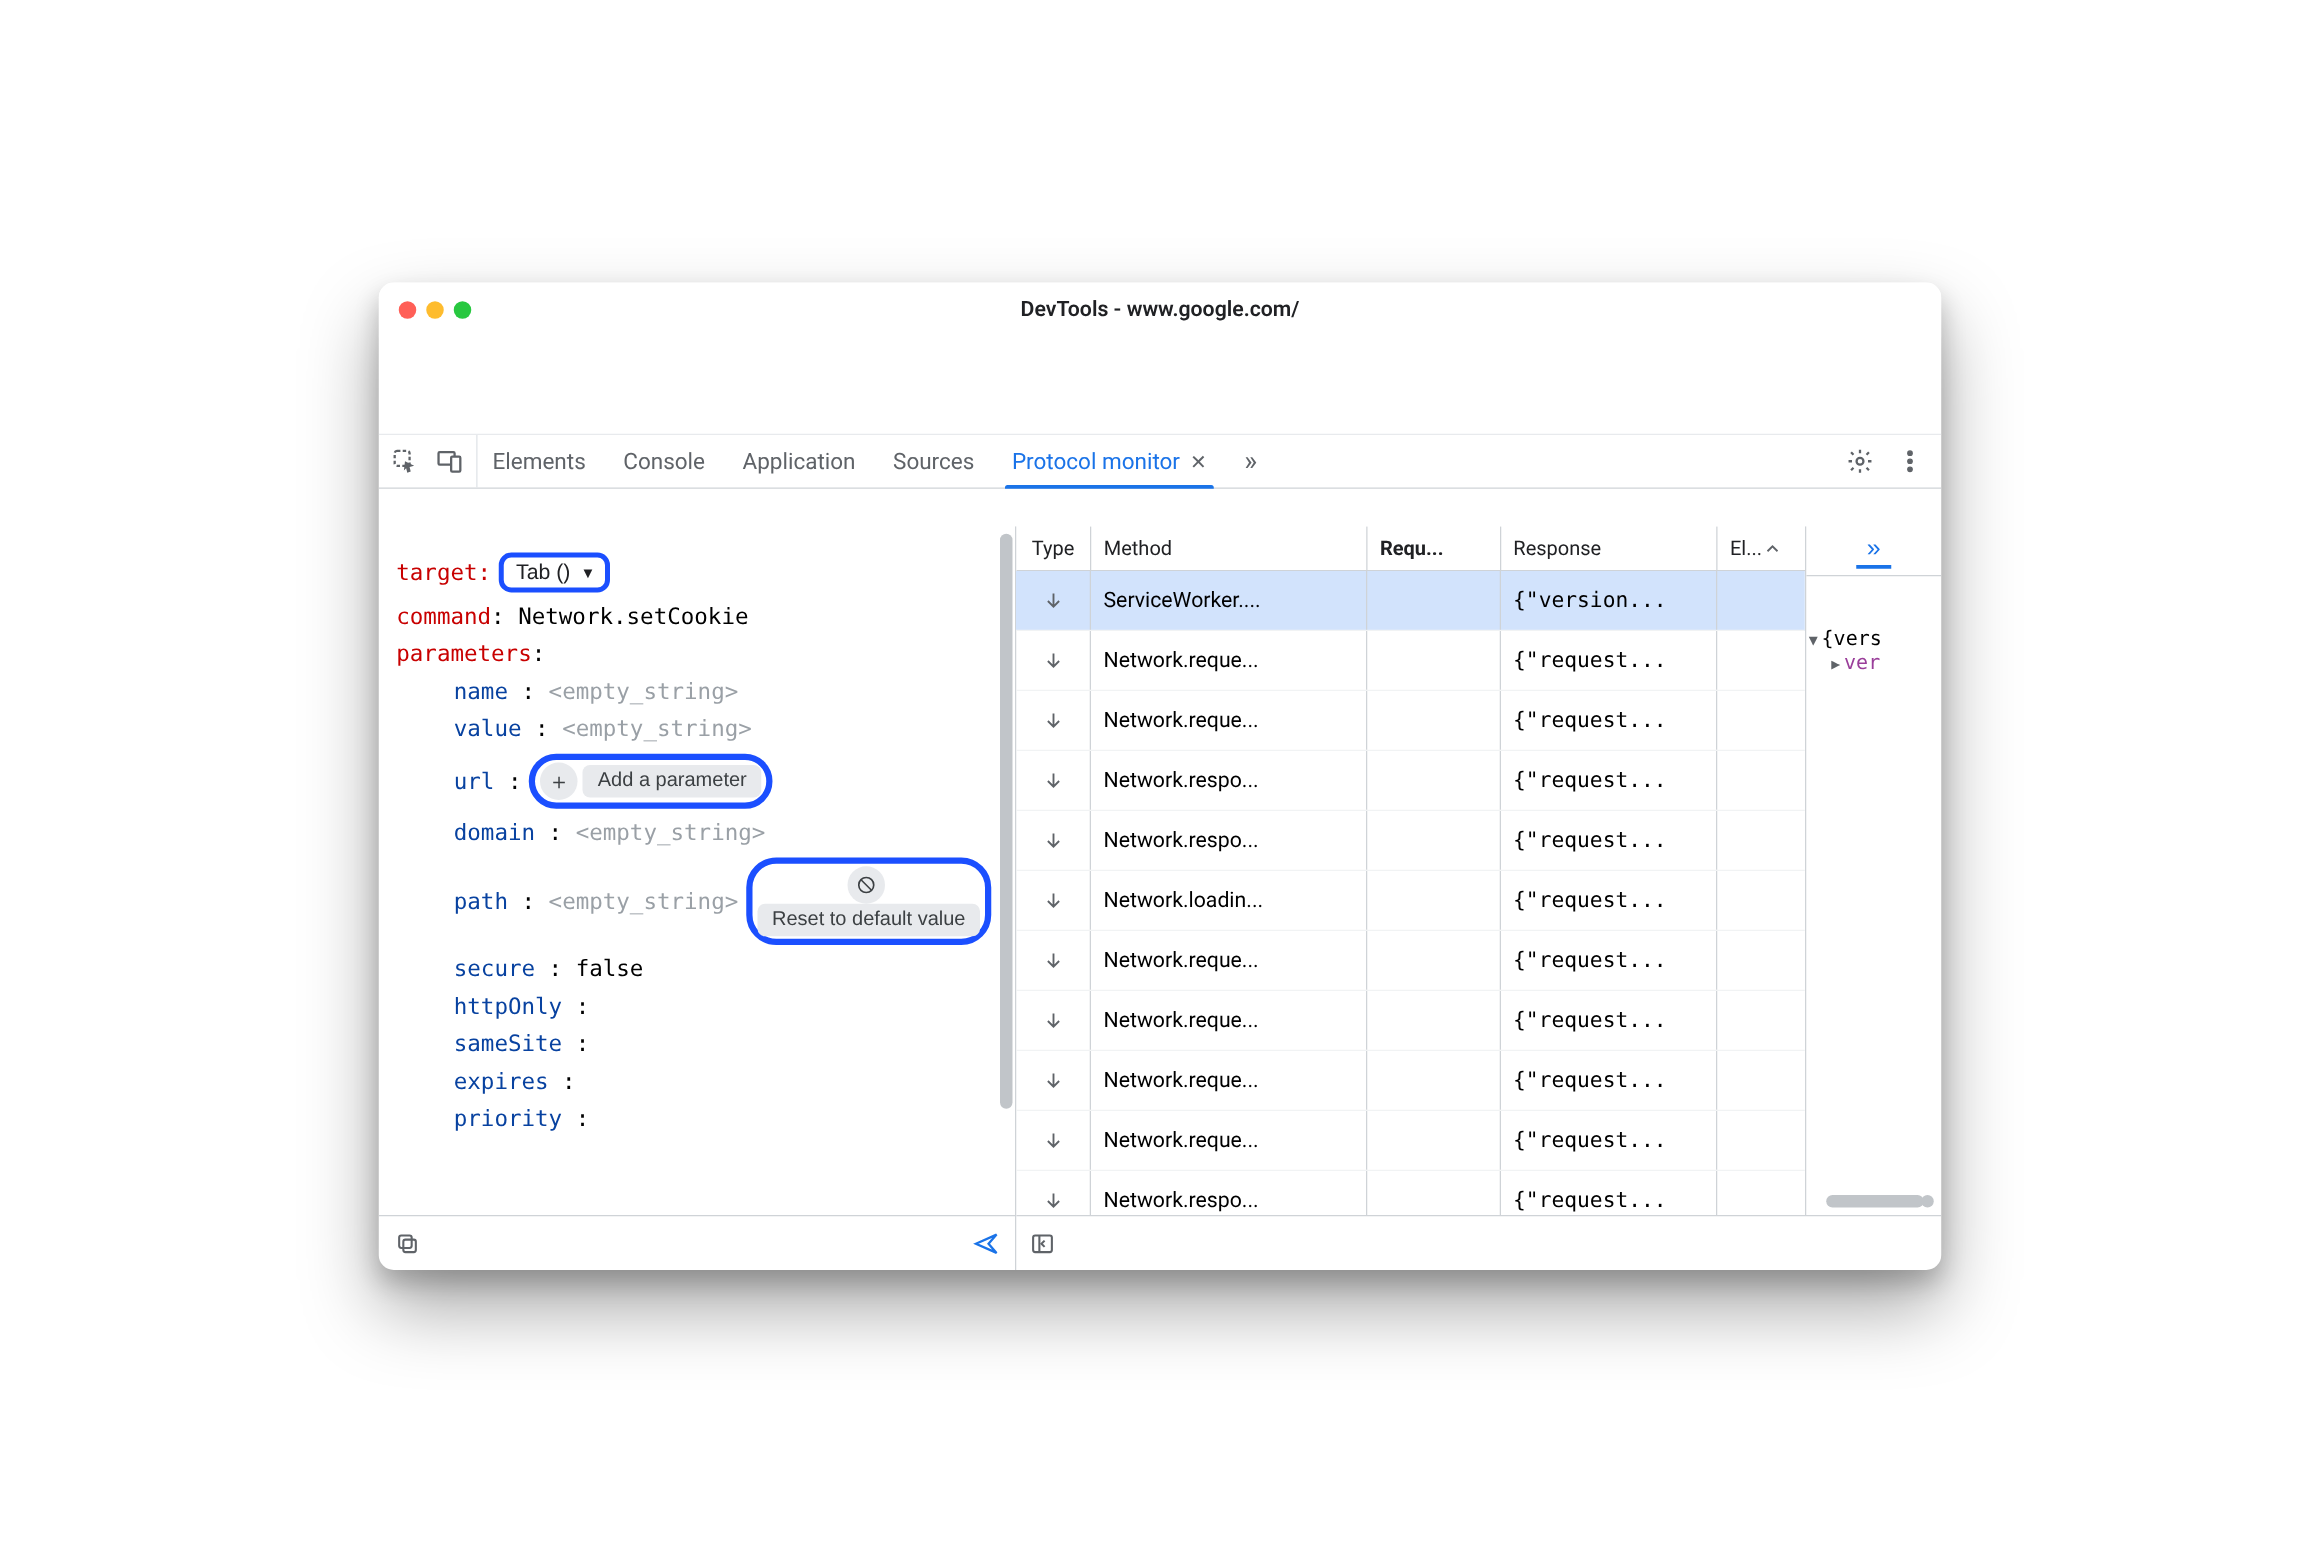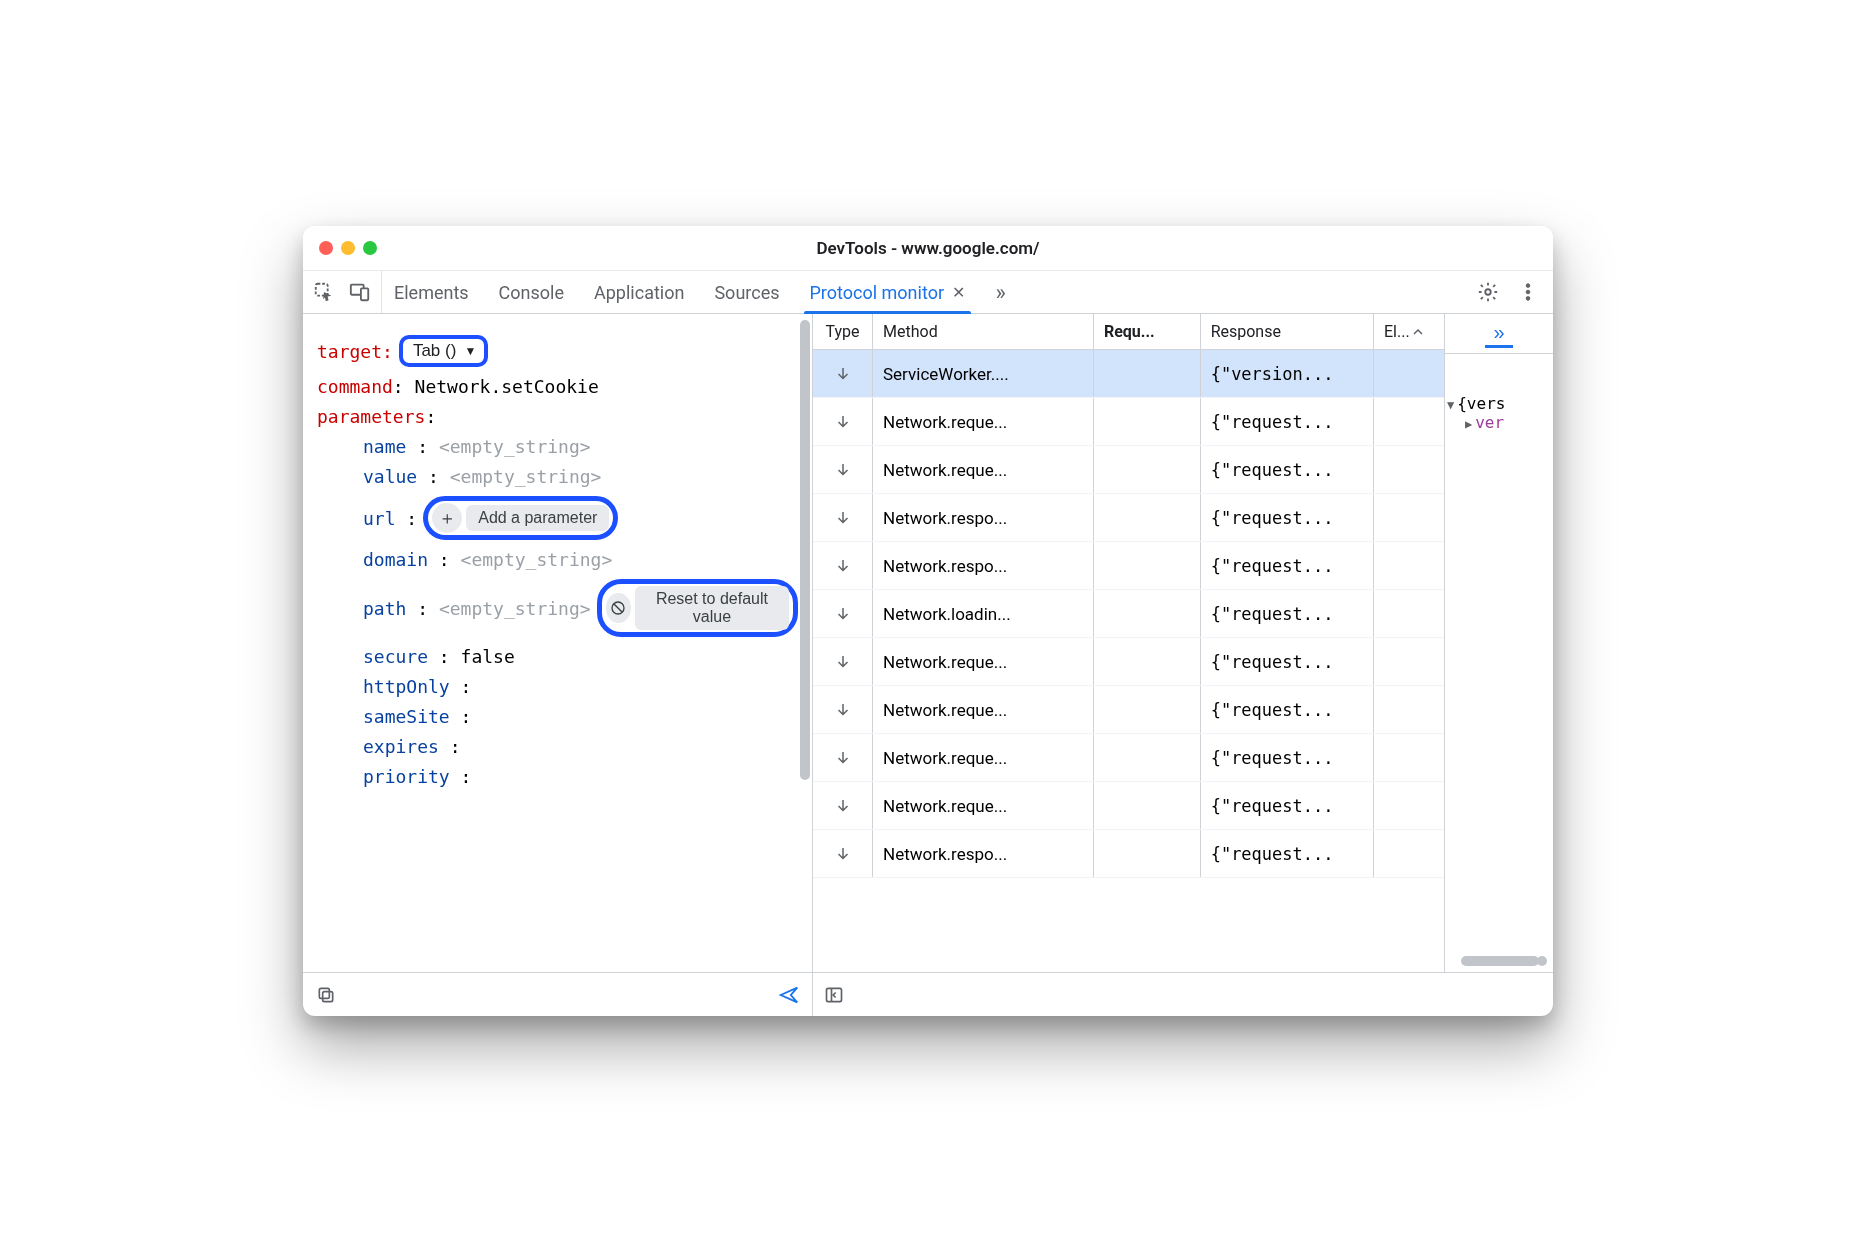--- a/index.html
+++ b/index.html
@@ -27,20 +27,21 @@
   .window {
     width: 1250px;
     height: 790px;
     background: #fff;
     border-radius: 12px;
     box-shadow: 0 30px 60px rgba(0,0,0,0.35), 0 10px 20px rgba(0,0,0,0.2);
     display: flex;
     flex-direction: column;
     overflow: hidden;
     position: relative;
+    gap: 30px;
   }
 
   
   .titlebar {
     height: 44px;
     display: flex;
     align-items: center;
     position: relative;
     background: #fff;
   }
@@ -62,20 +63,21 @@
   
   .tabbar {
     height: 44px;
     display: flex;
     align-items: center;
     border-top: 1px solid #e8eaed;
     border-bottom: 1px solid var(--border);
     padding: 0 10px;
     gap: 0;
     position: relative;
+    margin-top: 47px;
   }
   .tabbar .left-icons { display: flex; align-items: center; gap: 14px; padding-right: 10px; border-right: 1px solid #e0e4e8; margin-right: 12px; height: 100%;}
   .tabs { display: flex; align-items: center; height: 100%; gap: 30px; }
   .tab { font-size: 18px; color: #5f6368; display:flex; align-items:center; height: 100%; position: relative; cursor: pointer;}
   .tab.active { color: var(--tab-blue); }
   .tab.active::after { content:""; position:absolute; left:-6px; right:-6px; bottom:-1px; height:3px; background: var(--tab-blue); border-radius:2px 2px 0 0;}
   .tab .close { margin-left: 8px; color: #5f6368; font-size: 16px;}
   .tabbar .spacer { flex: 1; }
   .icon-btn { width: 22px; height: 22px; display:inline-flex; align-items:center; justify-content:center; color:#5f6368; }
   .icon-btn svg { stroke: currentColor; fill: none; }
@@ -137,21 +139,21 @@
   .pill-wrap .circle {
     width: 30px; height: 30px; border-radius: 50%;
     background:#e8eaed; display:flex; align-items:center; justify-content:center;
     margin-right: 4px;
     color:#3c4043; font-size:18px;
   }
   .pill-wrap .label-chip {
     background: #e8eaed; color:#3c4043;
     padding: 4px 12px; border-radius: 6px; font-size: 16px; text-align: center;
   }
-  .pill-reset { position: relative; z-index: 3;}
+  .pill-reset { position: relative; z-index: 3; flex-direction: column;}
 
   .vert-scroll-ind {
     position: absolute;
     right: 2px; top: 6px; width: 10px; height: 460px;
     background: #c1c5c9; border-radius: 6px;
   }
 
   
   .left-bottom {
     height: 44px; border-top: 1px solid var(--border);

